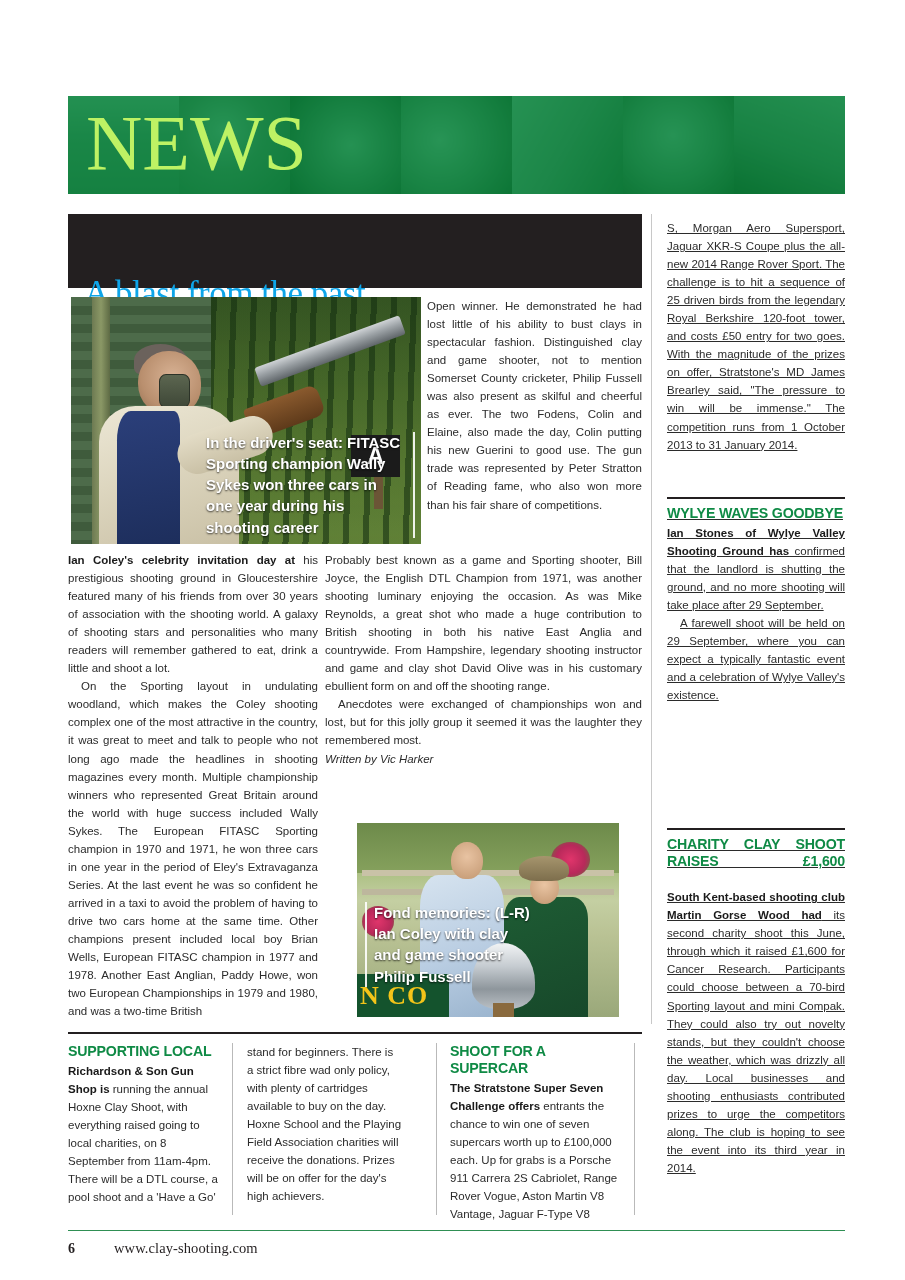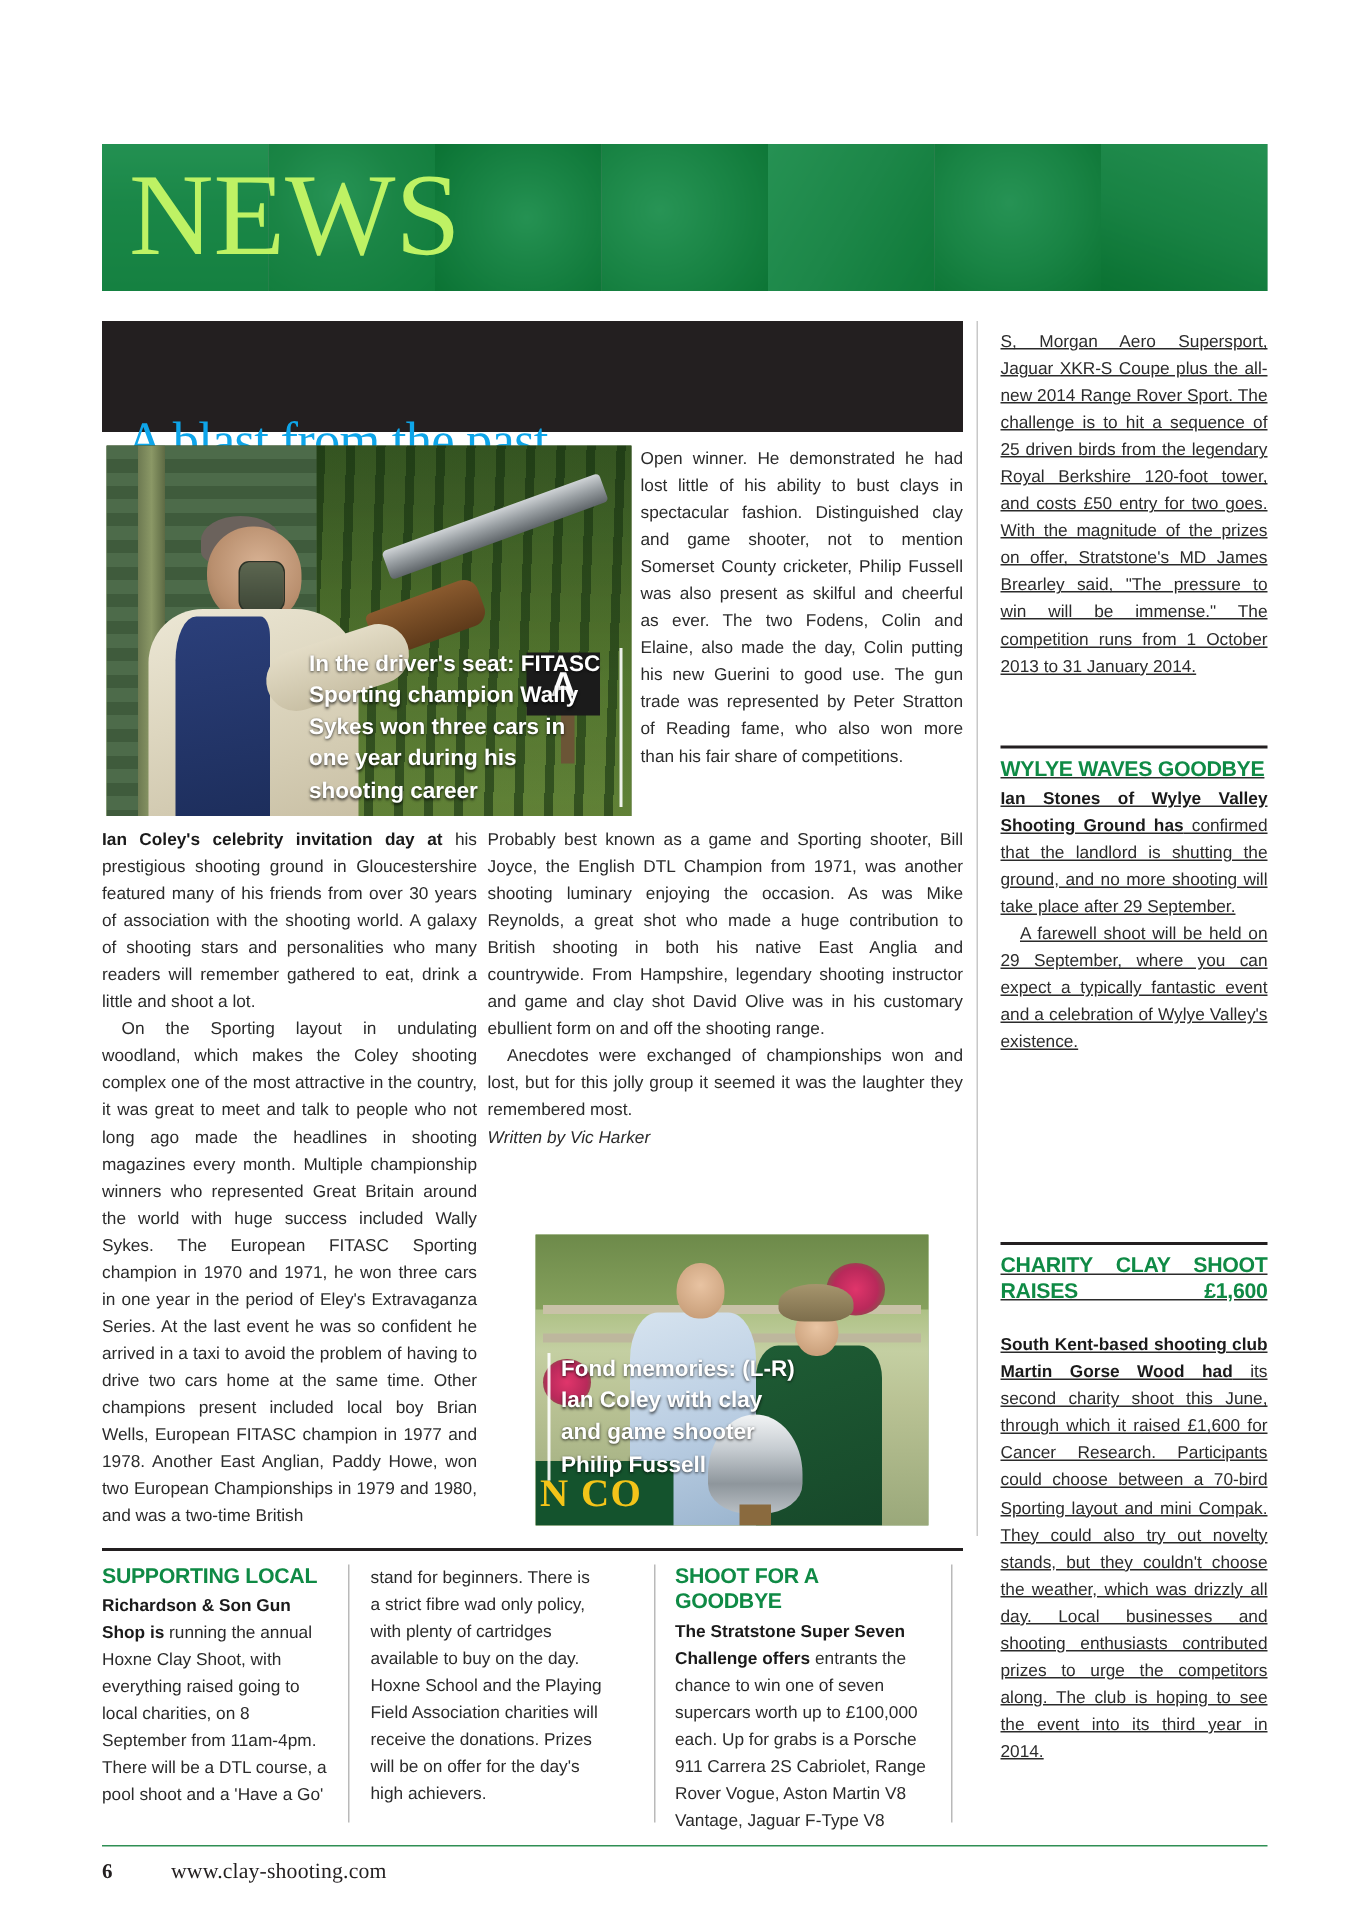--- a/index.html
+++ b/index.html
@@ -594,21 +594,21 @@
     <p>
       <b>Richardson &amp; Son Gun Shop is</b><span> running the annual Hoxne Clay Shoot, with everything raised going to local charities, on 8 September from 11am-4pm. There will be a DTL course, a pool shoot and a 'Have a Go'</span>
     </p>
   </div>
 
   <div class="box box-2">
     <p>stand for beginners. There is a strict fibre wad only policy, with plenty of cartridges available to buy on the day. Hoxne School and the Playing Field Association charities will receive the donations. Prizes will be on offer for the day's high achievers.</p>
   </div>
 
   <div class="box box-3">
-    <h3 class="kicker">SHOOT FOR A GOODBYE</h3>
+    <h3 class="kicker">SHOOT FOR A SUPERCAR</h3>
     <p>
       <b>The Stratstone Super Seven Challenge offers</b><span> entrants the chance to win one of seven supercars worth up to £100,000 each. Up for grabs is a Porsche 911 Carrera 2S Cabriolet, Range Rover Vogue, Aston Martin V8 Vantage, Jaguar F-Type V8</span>
     </p>
   </div>
 
   <div class="bottom-rule-bottom"></div>
 
   <div class="footer">
     <span class="footer-page">6</span>
     <span class="footer-url">www.clay-shooting.com</span>

